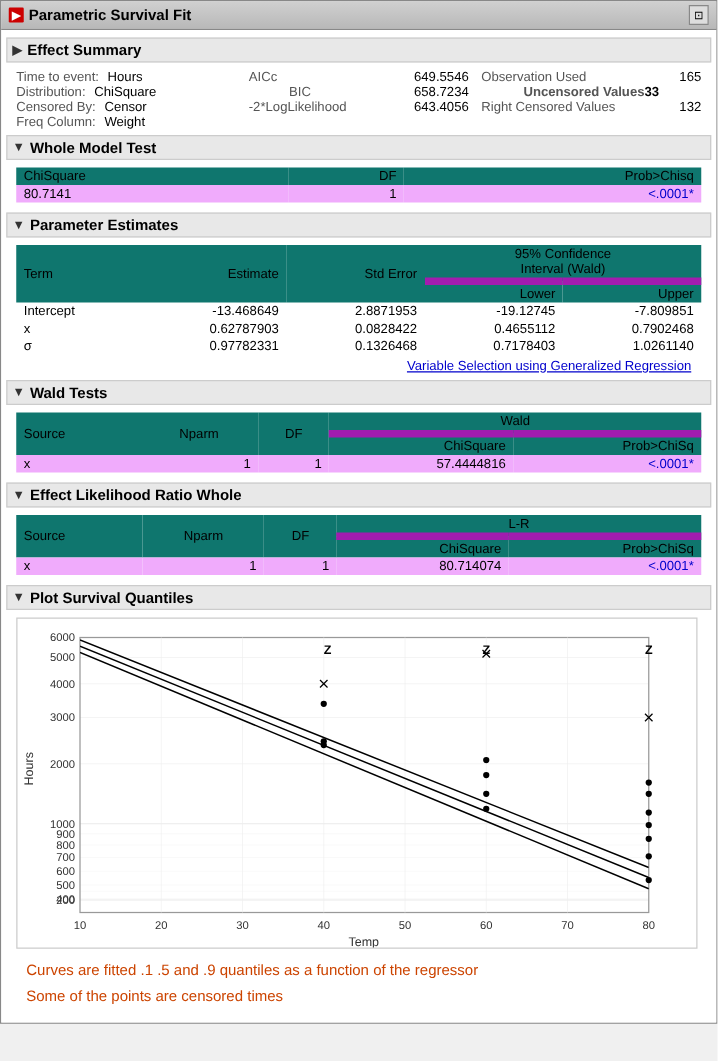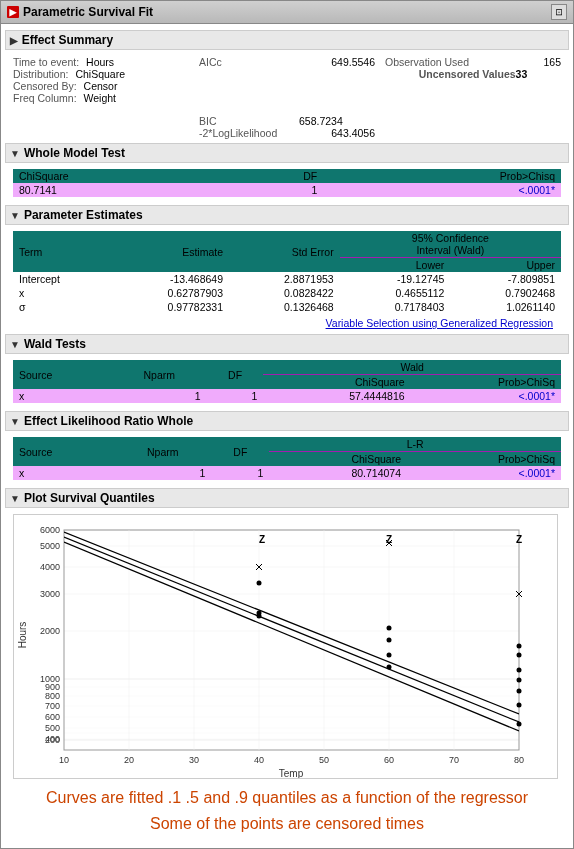--- a/index.html
+++ b/index.html
@@ -86,38 +86,37 @@
       padding: 1px 6px;
       color: #000;
     }
     .data-table td.left { text-align: left; }
     .data-table td.blue { color: #0000cc; }
     .data-table .highlight-row td { background: #f0abfc; }
 
     
     .ci-header {
       text-align: center !important;
-      border-bottom: 1px solid #a21caf;
+      border-bottom: 6px solid #a21caf;
     }
 
     
     .link-text {
       color: #0000cc;
       text-decoration: underline;
       font-size: 10.5px;
       padding: 1px 8px;
       display: block;
       text-align: right;
     }
     .plot-note {
-      font-size: 16px;
+      font-size: 12px;
       color: #cc4400;
       padding: 2px 8px;
       line-height: 1.4;
-      text-align: center;
     }
 
     
     .sub-header-row th {
       text-align: center;
     }
   </style>
 </head>
 <body>
 
@@ -155,37 +154,41 @@
         <div>
           <span style="color:#555;">Freq Column:</span>
           <span style="margin-left:4px;">Weight</span>
         </div>
       </div>
       <div style="flex:1.6; padding-left:10px;">
         <div style="display:flex; justify-content:space-between;">
           <span style="color:#555;min-width:100px;">AICc</span>
           <span>649.5546</span>
         </div>
-        <div style="display:flex; justify-content:flex-start;margin-top:47px;">
+        <div style="display:flex; justify-content:flex-end;">
           <span style="color:#555;min-width:100px;">BIC</span>
           <span>658.7234</span>
         </div>
         <div style="display:flex; justify-content:space-between;">
           <span style="color:#555;min-width:100px;">-2*LogLikelihood</span>
           <span>643.4056</span>
         </div>
       </div>
       <div style="flex:1.6; padding-left:10px;">
         <div style="display:flex; justify-content:space-between;">
           <span style="color:#555;">Observation Used</span>
           <span>165</span>
         </div>
         <div style="display:flex; justify-content:center;font-weight:bold;">
           <span style="color:#555;">Uncensored Values</span>
           <span>33</span>
+        </div>
+        <div style="display:flex; justify-content:space-between;">
+          <span style="color:#555;">Right Censored Values</span>
+          <span>132</span>
         </div>
       </div>
     </div>
 
     <div class="section-header">
       <span class="triangle">▼</span>
       <span>Whole Model Test</span>
     </div>
     <div style="padding: 2px 8px 4px 8px;">
       <table class="data-table">

